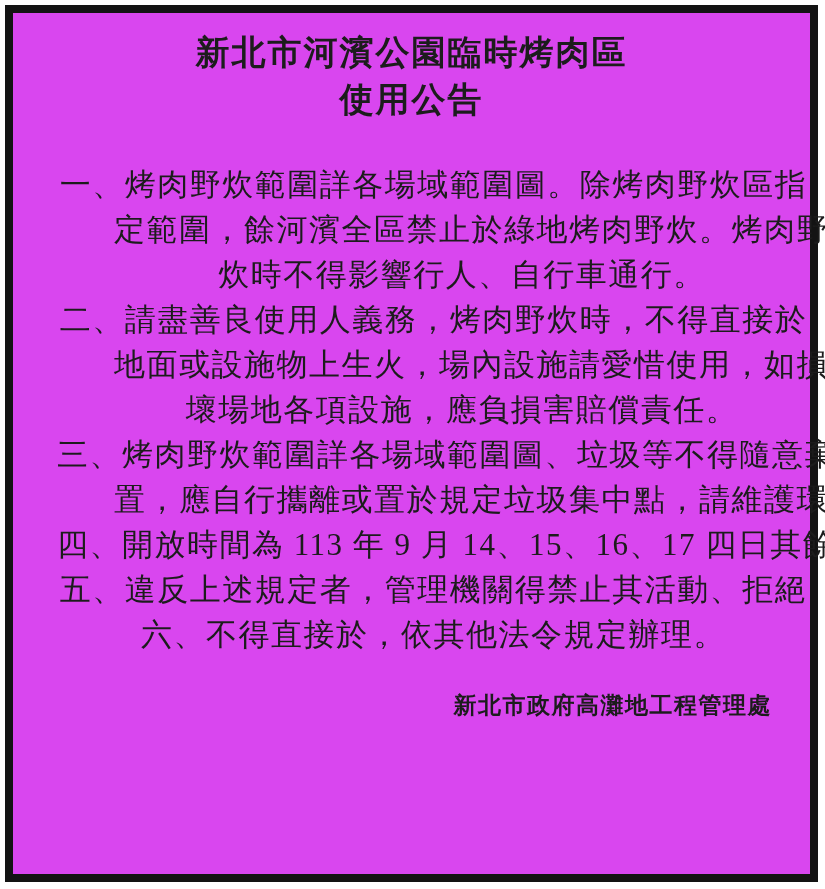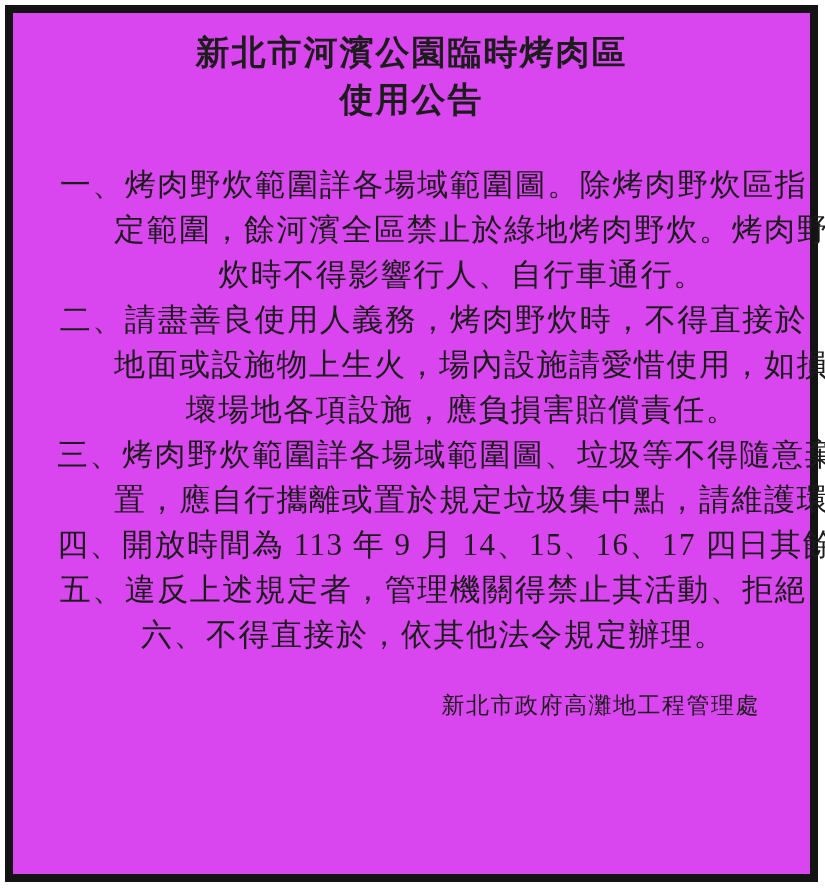--- a/index.html
+++ b/index.html
@@ -46,25 +46,25 @@
     padding-left: 101px;
     white-space: nowrap;
     text-align: center;
   }
   .line.first {
     padding-left: 44px;
   }
   .signature {
     margin-top: 32px;
     text-align: right;
-    padding-right: 50px;
+    padding-right: 38px;
     font-size: 23px;
     line-height: 33px;
     letter-spacing: 1.5px;
-    font-weight: 400;
+    font-weight: 700;
   }
 </style>
 </head>
 <body>
 
 <div class="frame">
   <div class="title">
     <span class="t-line">新北市河濱公園臨時烤肉區</span>
     <span class="t-line">使用公告</span>
   </div>

